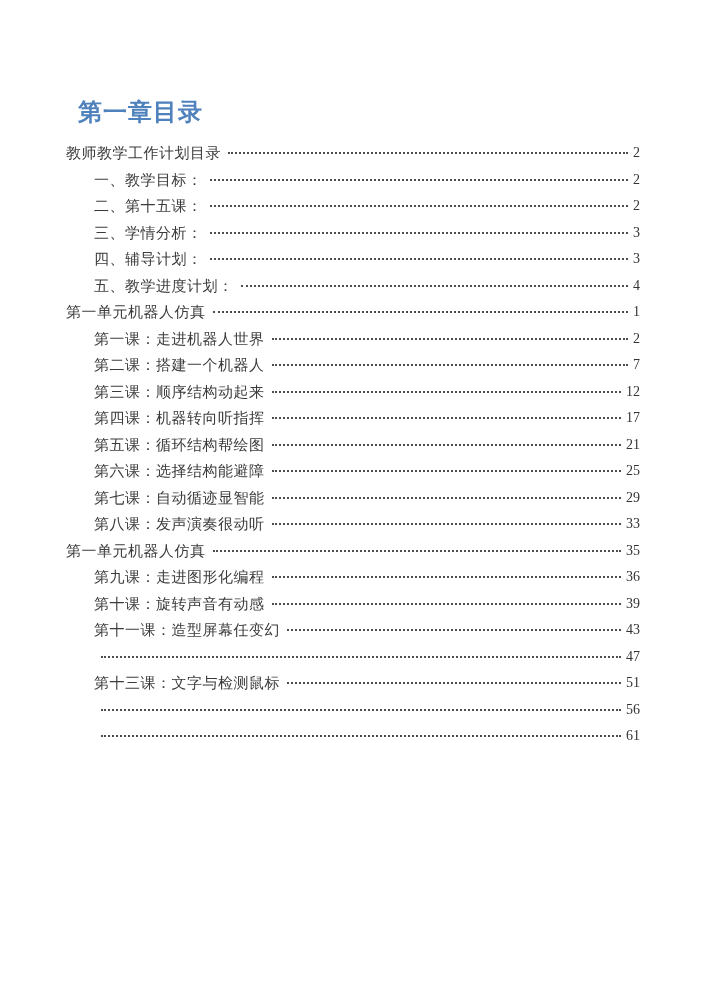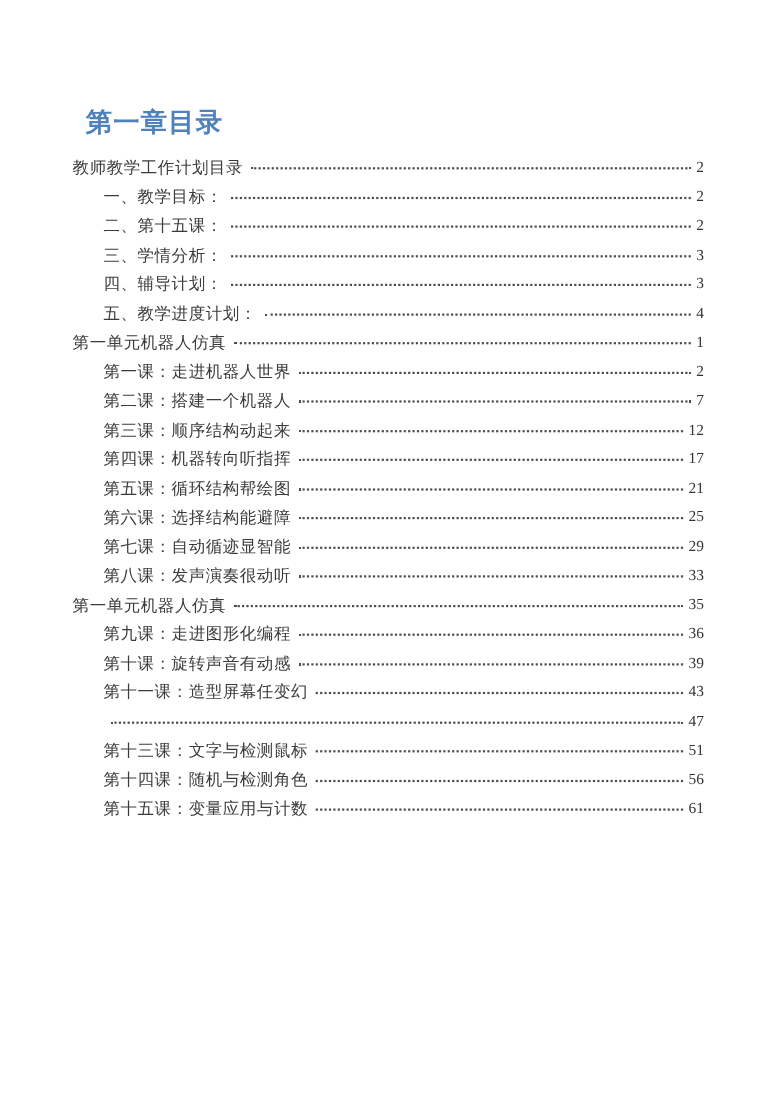--- a/index.html
+++ b/index.html
@@ -151,24 +151,22 @@
         <div class="toc-row indent">
           <span class="toc-leader"></span>
           <span class="toc-page">47</span>
         </div>
         <div class="toc-row indent">
           <span class="toc-label">第十三课：文字与检测鼠标</span>
           <span class="toc-leader"></span>
           <span class="toc-page">51</span>
         </div>
         <div class="toc-row indent">
-          <span class="toc-label">第十四课：随机与检测角色</span>
           <span class="toc-leader"></span>
           <span class="toc-page">56</span>
         </div>
         <div class="toc-row indent">
-          <span class="toc-label">第十五课：变量应用与计数</span>
           <span class="toc-leader"></span>
           <span class="toc-page">61</span>
         </div>
       </div>
   </div>
 </div>
 
 </body></html>

